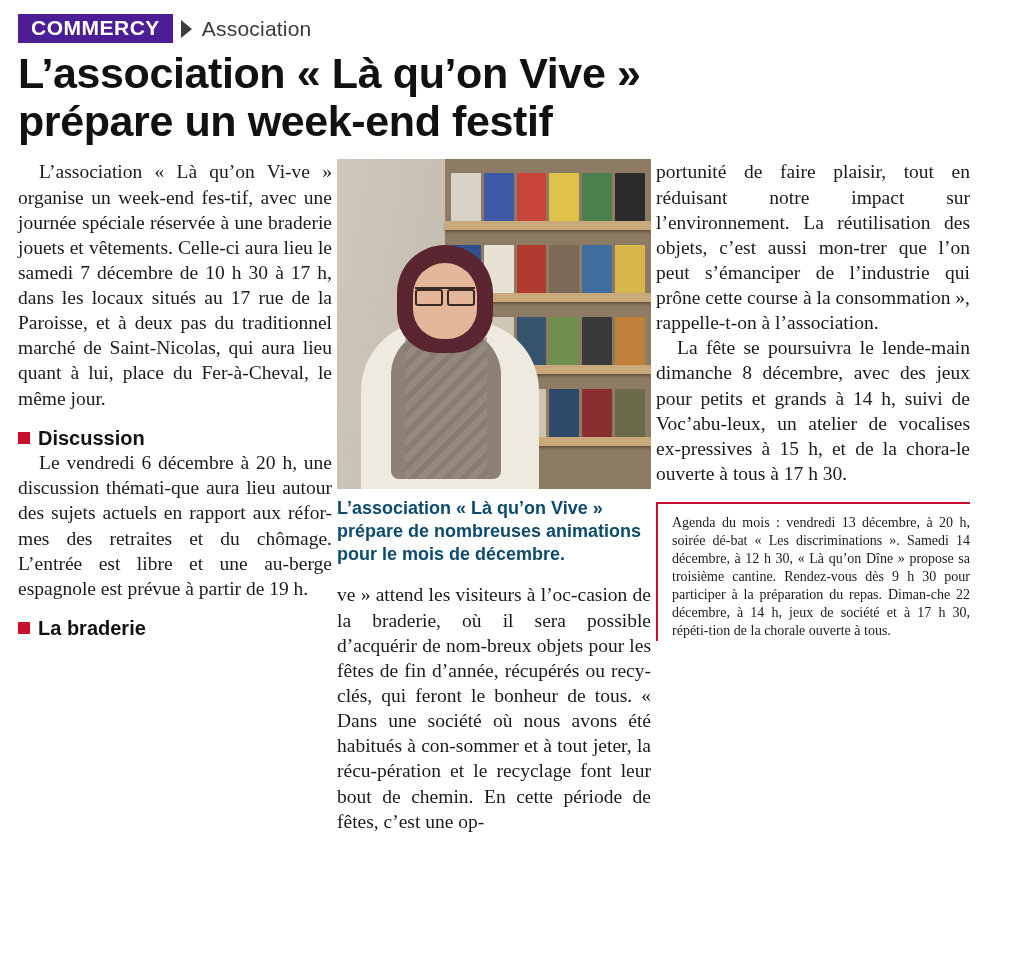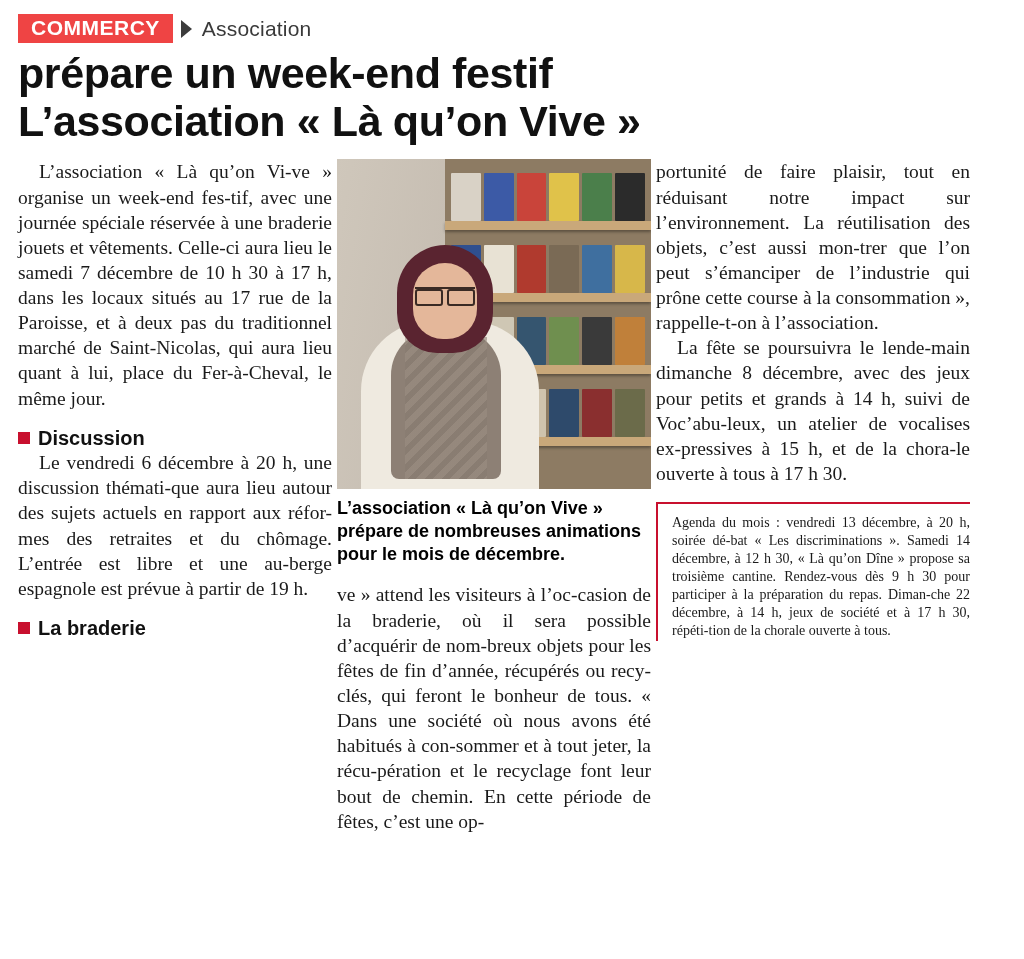--- a/index.html
+++ b/index.html
@@ -23,21 +23,21 @@
   }
 
   
   .kicker {
     display: flex;
     align-items: center;
     gap: 10px;
     margin-bottom: 6px;
   }
   .kicker-tag {
-    background: #ef4444;
+    background: #4c1d95;
     color: #ffffff;
     font-family: "Liberation Sans", sans-serif;
     font-weight: bold;
     font-size: 21px;
     letter-spacing: 0.5px;
     padding: 3px 13px 4px 13px;
     line-height: 1.05;
   }
   .kicker-arrow {
     width: 0;
@@ -177,21 +177,21 @@
     background: repeating-linear-gradient(135deg,#9c8f83 0 6px,#867a6f 6px 12px);
     opacity:.55;
   }
 
   .caption {
     width: 314px;
     font-family: "Liberation Sans", sans-serif;
     font-weight: bold;
     font-size: 18px;
     line-height: 1.28;
-    color: #000000;
+    color: #0c4a6e;
     margin: 6px 0 16px 0;
   }
 
   
   .agenda {
     border-top: 2px solid #c8102e;
     border-left: 2px solid #c8102e;
     padding: 10px 0 0 14px;
     margin-top: 16px;
   }
@@ -207,22 +207,22 @@
 
 <div class="page">
 
   <div class="kicker">
     <span class="kicker-tag">COMMERCY</span>
     <span class="kicker-arrow"></span>
     <span class="kicker-section">Association</span>
   </div>
 
   <h1 class="headline">
+    <span class="line">L’association « Là qu’on Vive »</span>
     <span class="line">prépare un week-end festif</span>
-    <span class="line">L’association « Là qu’on Vive »</span>
   </h1>
 
   <div class="columns">
 
     <div class="col">
       <p class="indent">L’association « Là qu’on Vi-ve » organise un week-end fes-tif, avec une journée spéciale réservée à une braderie jouets et vêtements. Celle-ci aura lieu le samedi 7 décembre de 10 h 30 à 17 h, dans les locaux situés au 17 rue de la Paroisse, et à deux pas du traditionnel marché de Saint-Nicolas, qui aura lieu quant à lui, place du Fer-à-Cheval, le même jour.</p>
 
       <div class="subhead">
         <span class="sq"></span><span>Discussion</span>
       </div>

